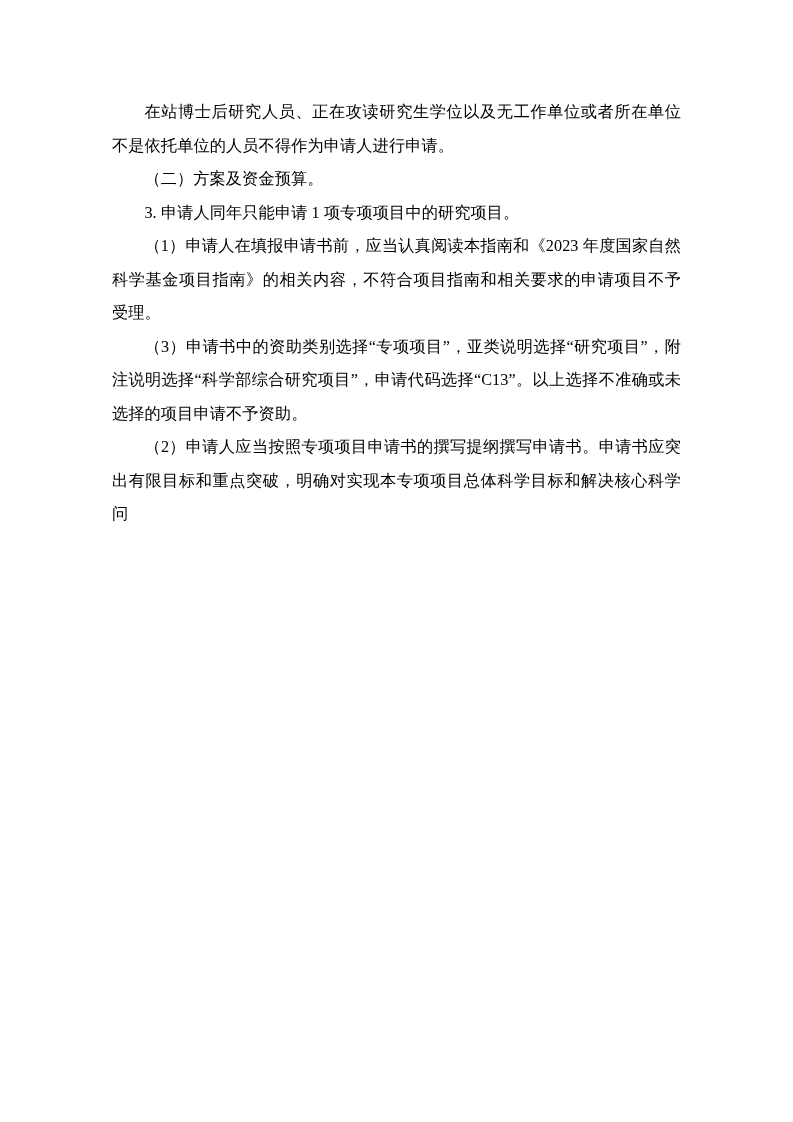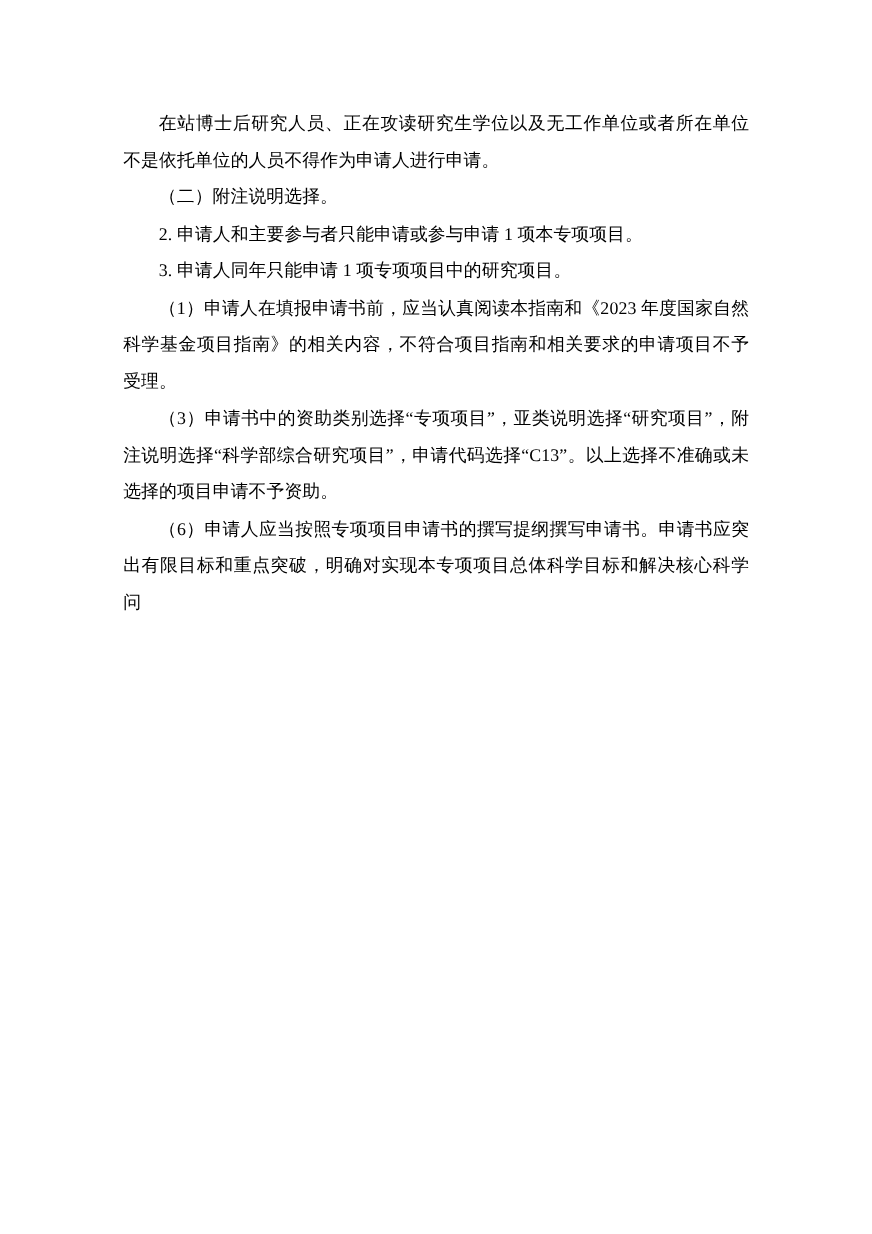--- a/index.html
+++ b/index.html
@@ -33,20 +33,19 @@
     margin: 0;
     text-indent: 2em;
   }
 </style>
 </head>
 <body>
 
 <div class="page">
   <div class="doc-body">
     <p class="para">在站博士后研究人员、正在攻读研究生学位以及无工作单位或者所在单位不是依托单位的人员不得作为申请人进行申请。</p>
-    <p class="para">（二）附注说明选择。</p>
-    <p class="para">2. 申请人和主要参与者只能申请或参与申请 1 项本专项项目。</p>
+    <p class="para">（二）方案及资金预算。</p>
     <p class="para">3. 申请人同年只能申请 1 项专项项目中的研究项目。</p>
     <p class="para">（1）申请人在填报申请书前，应当认真阅读本指南和《2023 年度国家自然科学基金项目指南》的相关内容，不符合项目指南和相关要求的申请项目不予受理。</p>
     <p class="para">（3）申请书中的资助类别选择“专项项目”，亚类说明选择“研究项目”，附注说明选择“科学部综合研究项目”，申请代码选择“C13”。以上选择不准确或未选择的项目申请不予资助。</p>
-    <p class="para">（6）申请人应当按照专项项目申请书的撰写提纲撰写申请书。申请书应突出有限目标和重点突破，明确对实现本专项项目总体科学目标和解决核心科学问</p>
+    <p class="para">（2）申请人应当按照专项项目申请书的撰写提纲撰写申请书。申请书应突出有限目标和重点突破，明确对实现本专项项目总体科学目标和解决核心科学问</p>
   </div>
 </div>
 
 </body></html>

